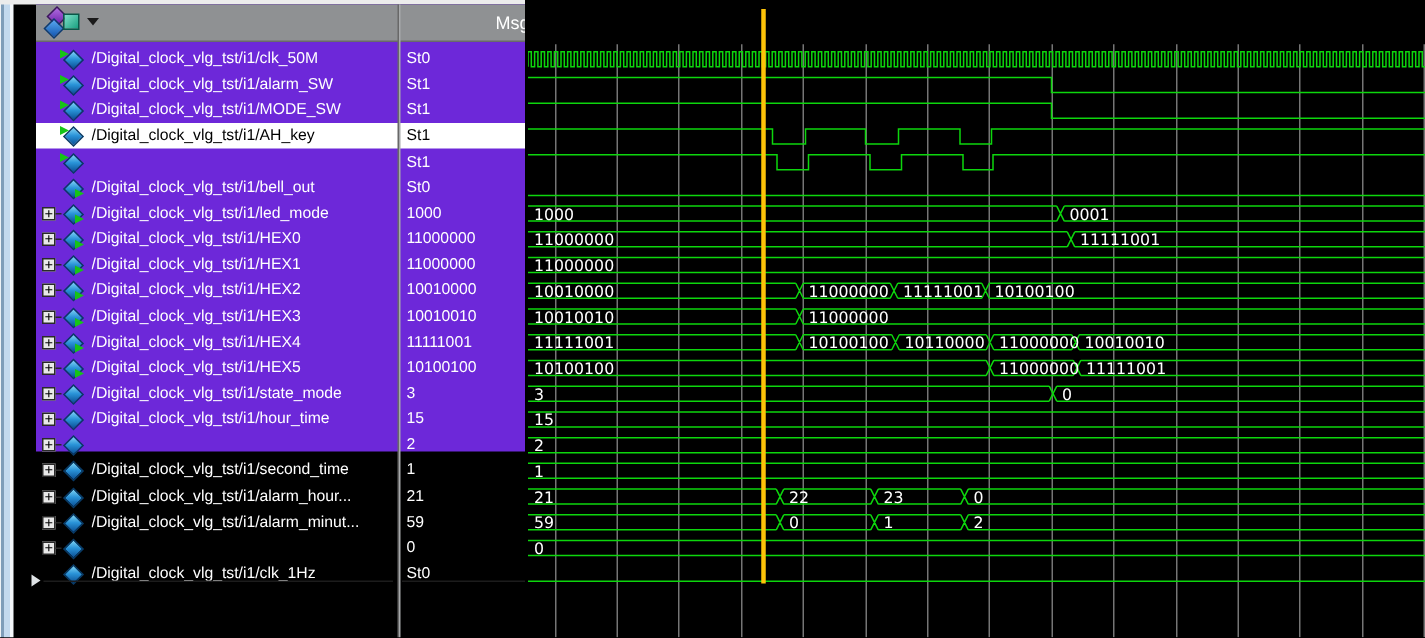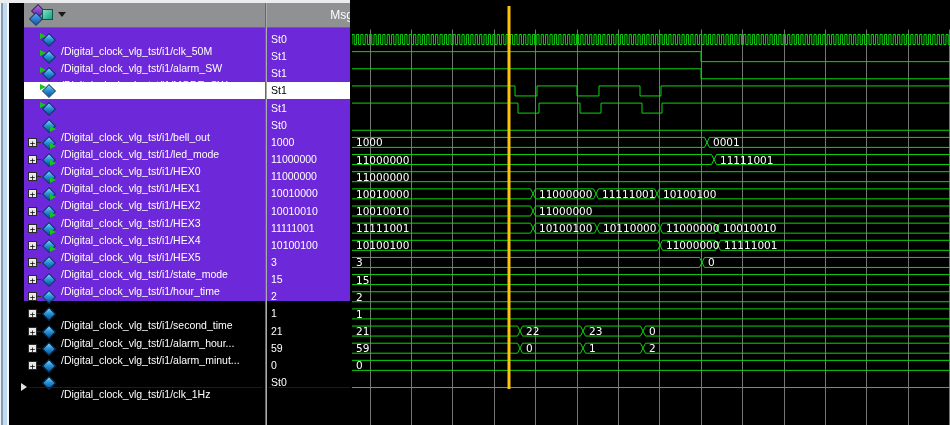--- a/index.html
+++ b/index.html
@@ -29,21 +29,21 @@
   .row.selected{background:#ffffff;color:#000000;}
   .expander{position:absolute;left:4px;top:4px;width:9px;height:9px;background:#e9e9e9;border:1px solid #2a2a2a;color:#000;
     font-size:9px;line-height:8px;text-align:center;font-family:"DejaVu Sans Mono",monospace;box-sizing:border-box;}
   .exp-dash{position:absolute;left:13px;top:8px;width:4px;height:1px;background:#2a2a2a;}
   .sig-icon{position:absolute;left:18px;top:2px;width:14px;height:13px;}
   .sig-icon .diamond{position:absolute;left:2px;top:2px;width:8px;height:8px;transform:rotate(45deg);
     background:linear-gradient(135deg,#7fd4f4 0%,#2a93d8 45%,#0a4f94 100%);border:1px solid #083a66;}
   .sig-icon .arrow{position:absolute;width:0;height:0;border-top:3px solid transparent;border-bottom:3px solid transparent;border-left:6px solid #17c417;}
   .sig-icon .arrow.in{left:-2px;top:0px;}
   .sig-icon .arrow.out{left:8px;top:7px;}
-  .name-cell{position:absolute;left:37px;top:0;width:200px;overflow:hidden;margin-top:12px;}
+  .name-cell{position:absolute;left:37px;top:0;width:200px;overflow:hidden;}
   .value-cell{position:absolute;left:247px;top:0;width:90px;overflow:hidden;}
   
   .insert-line{position:absolute;background:#1c1c1c;height:1px;}
   .insert-tri{position:absolute;width:0;height:0;border-top:4px solid transparent;border-bottom:4px solid transparent;border-left:6px solid #dfe3e6;filter:drop-shadow(0 0 0.5px #000);}
   
   .wave-pane{position:absolute;left:350px;top:0;width:600px;height:425px;background:#000;}
   .wave-pane svg{position:absolute;left:2px;top:0;}
   text.buslabel{font-family:"DejaVu Sans",sans-serif;font-size:10.5px;fill:#ffffff;}
 </style>
 </head>
@@ -85,20 +85,21 @@
           <i class="arrow in"></i>
         </span>
         <span class="name-cell">/Digital_clock_vlg_tst/i1/MODE_SW</span>
         <span class="value-cell">St1</span>
       </div>
       <div class="row selected" style="top: 79px;">
         <span class="sig-icon">
           <i class="diamond"></i>
           <i class="arrow in"></i>
         </span>
+        <span class="name-cell">/Digital_clock_vlg_tst/i1/AH_key</span>
         <span class="value-cell">St1</span>
       </div>
       <div class="row" style="top: 97px;">
         <span class="sig-icon">
           <i class="diamond"></i>
           <i class="arrow in"></i>
         </span>
         <span class="value-cell">St1</span>
       </div>
       <div class="row" style="top: 114px; padding-left: 48px;">

